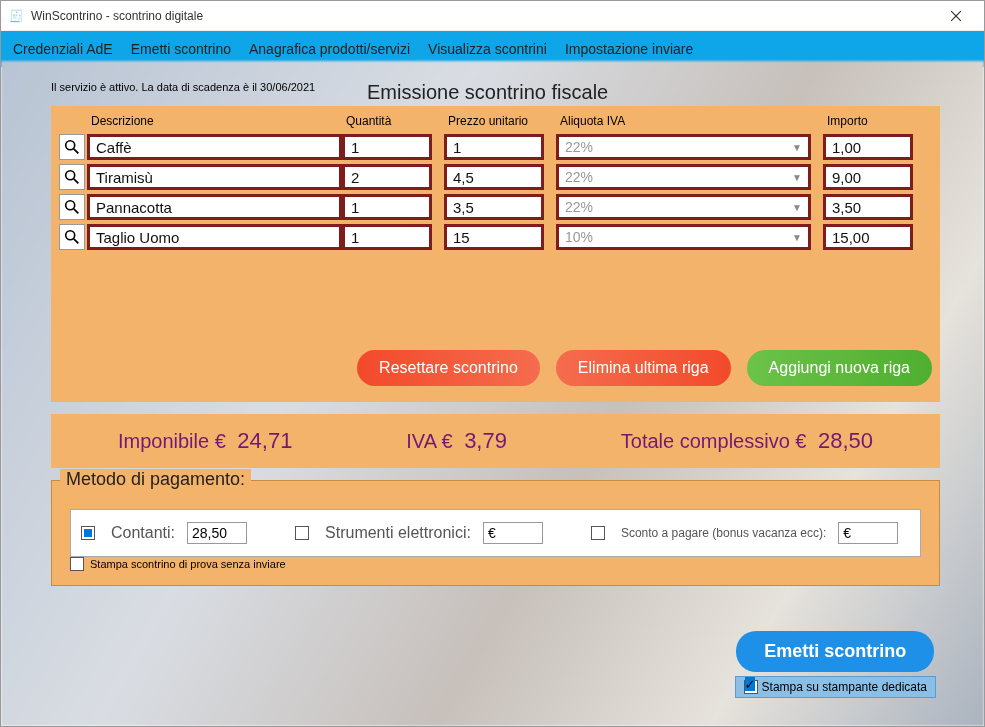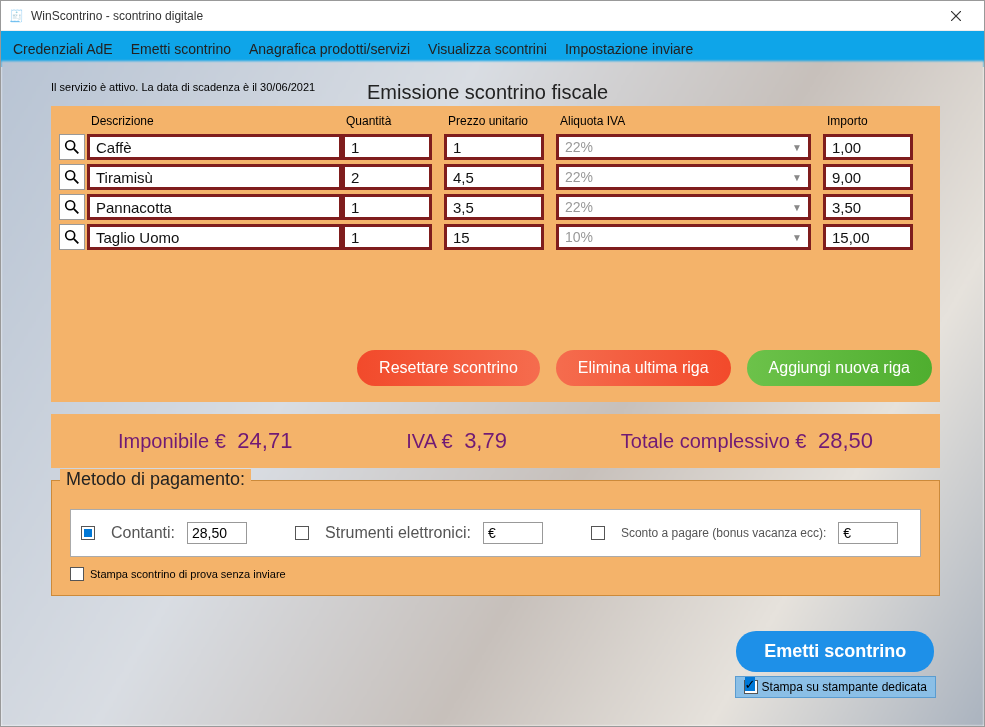--- a/index.html
+++ b/index.html
@@ -181,21 +181,21 @@
   .pay-label { font-size: 16px; color: #555; }
   .pay-label.small { font-size: 12px; }
   .pay-input {
     width: 60px; height: 22px;
     border: 1px solid #999;
     padding: 2px 4px;
     font-size: 14px;
     font-family: inherit;
   }
   .test-check-row {
-    margin-top: 10px;
+    margin-top: 0;
     display: flex;
     align-items: center;
     gap: 6px;
     font-size: 11px;
   }
   .bottom-row {
     position: absolute;
     right: 48px;
     bottom: 28px;
     display: flex;

